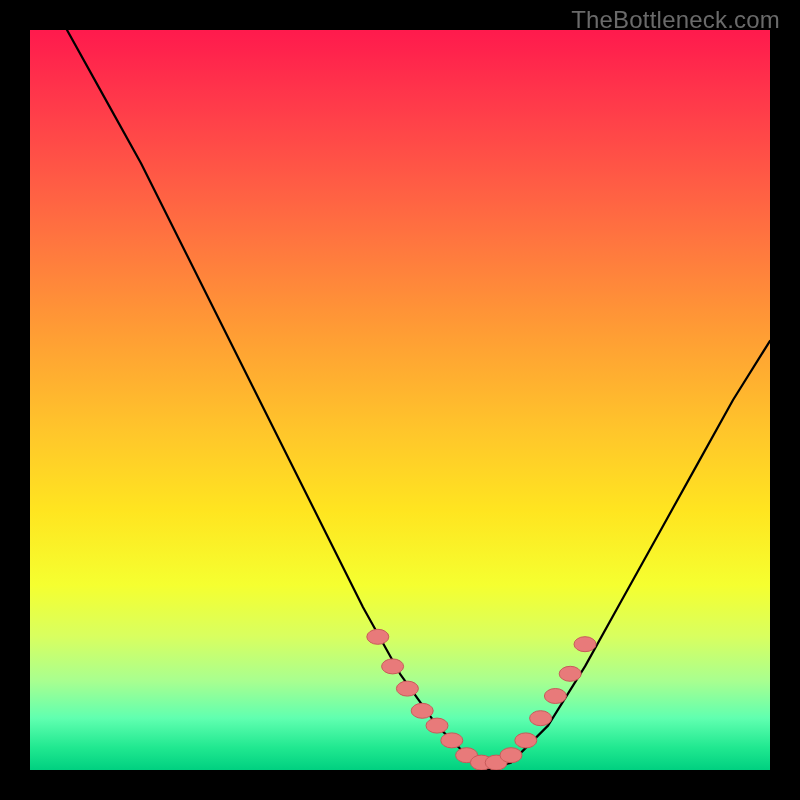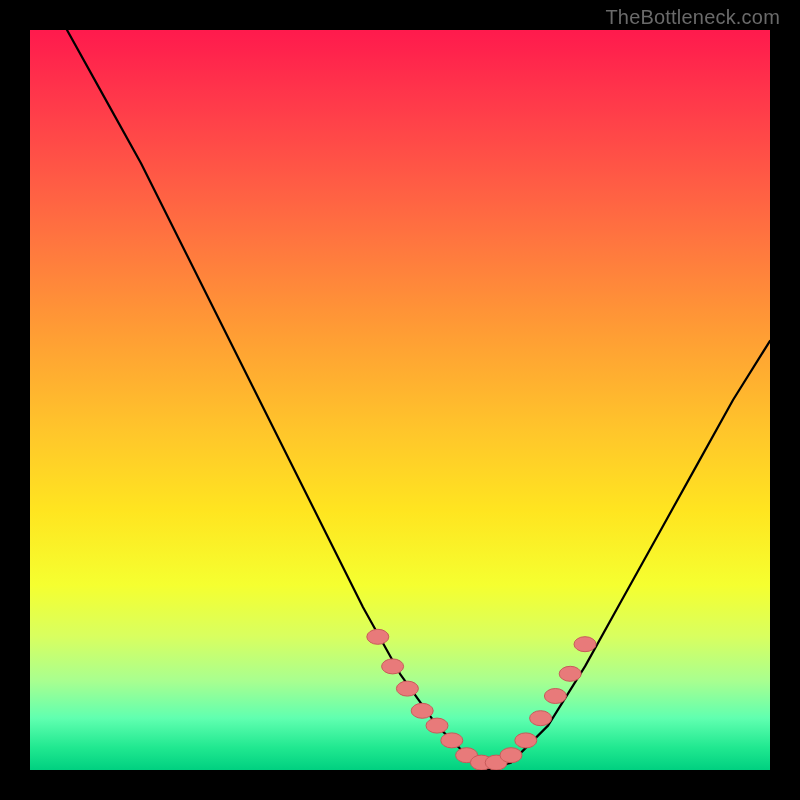--- a/index.html
+++ b/index.html
@@ -44,21 +44,21 @@
     left: 0;
     top: 0;
     width: 740px;
     height: 740px;
   }
   .attribution {
     position: absolute;
     top: 6px;
     right: 20px;
     color: #6a6a6a;
-    font-size: 20px;
+    font-size: 24px;
     font-weight: 500;
     letter-spacing: 0.2px;
   }
 </style>
 </head>
 <body>
 
 <div class="frame">
 
   <div class="attribution">TheBottleneck.com</div>

